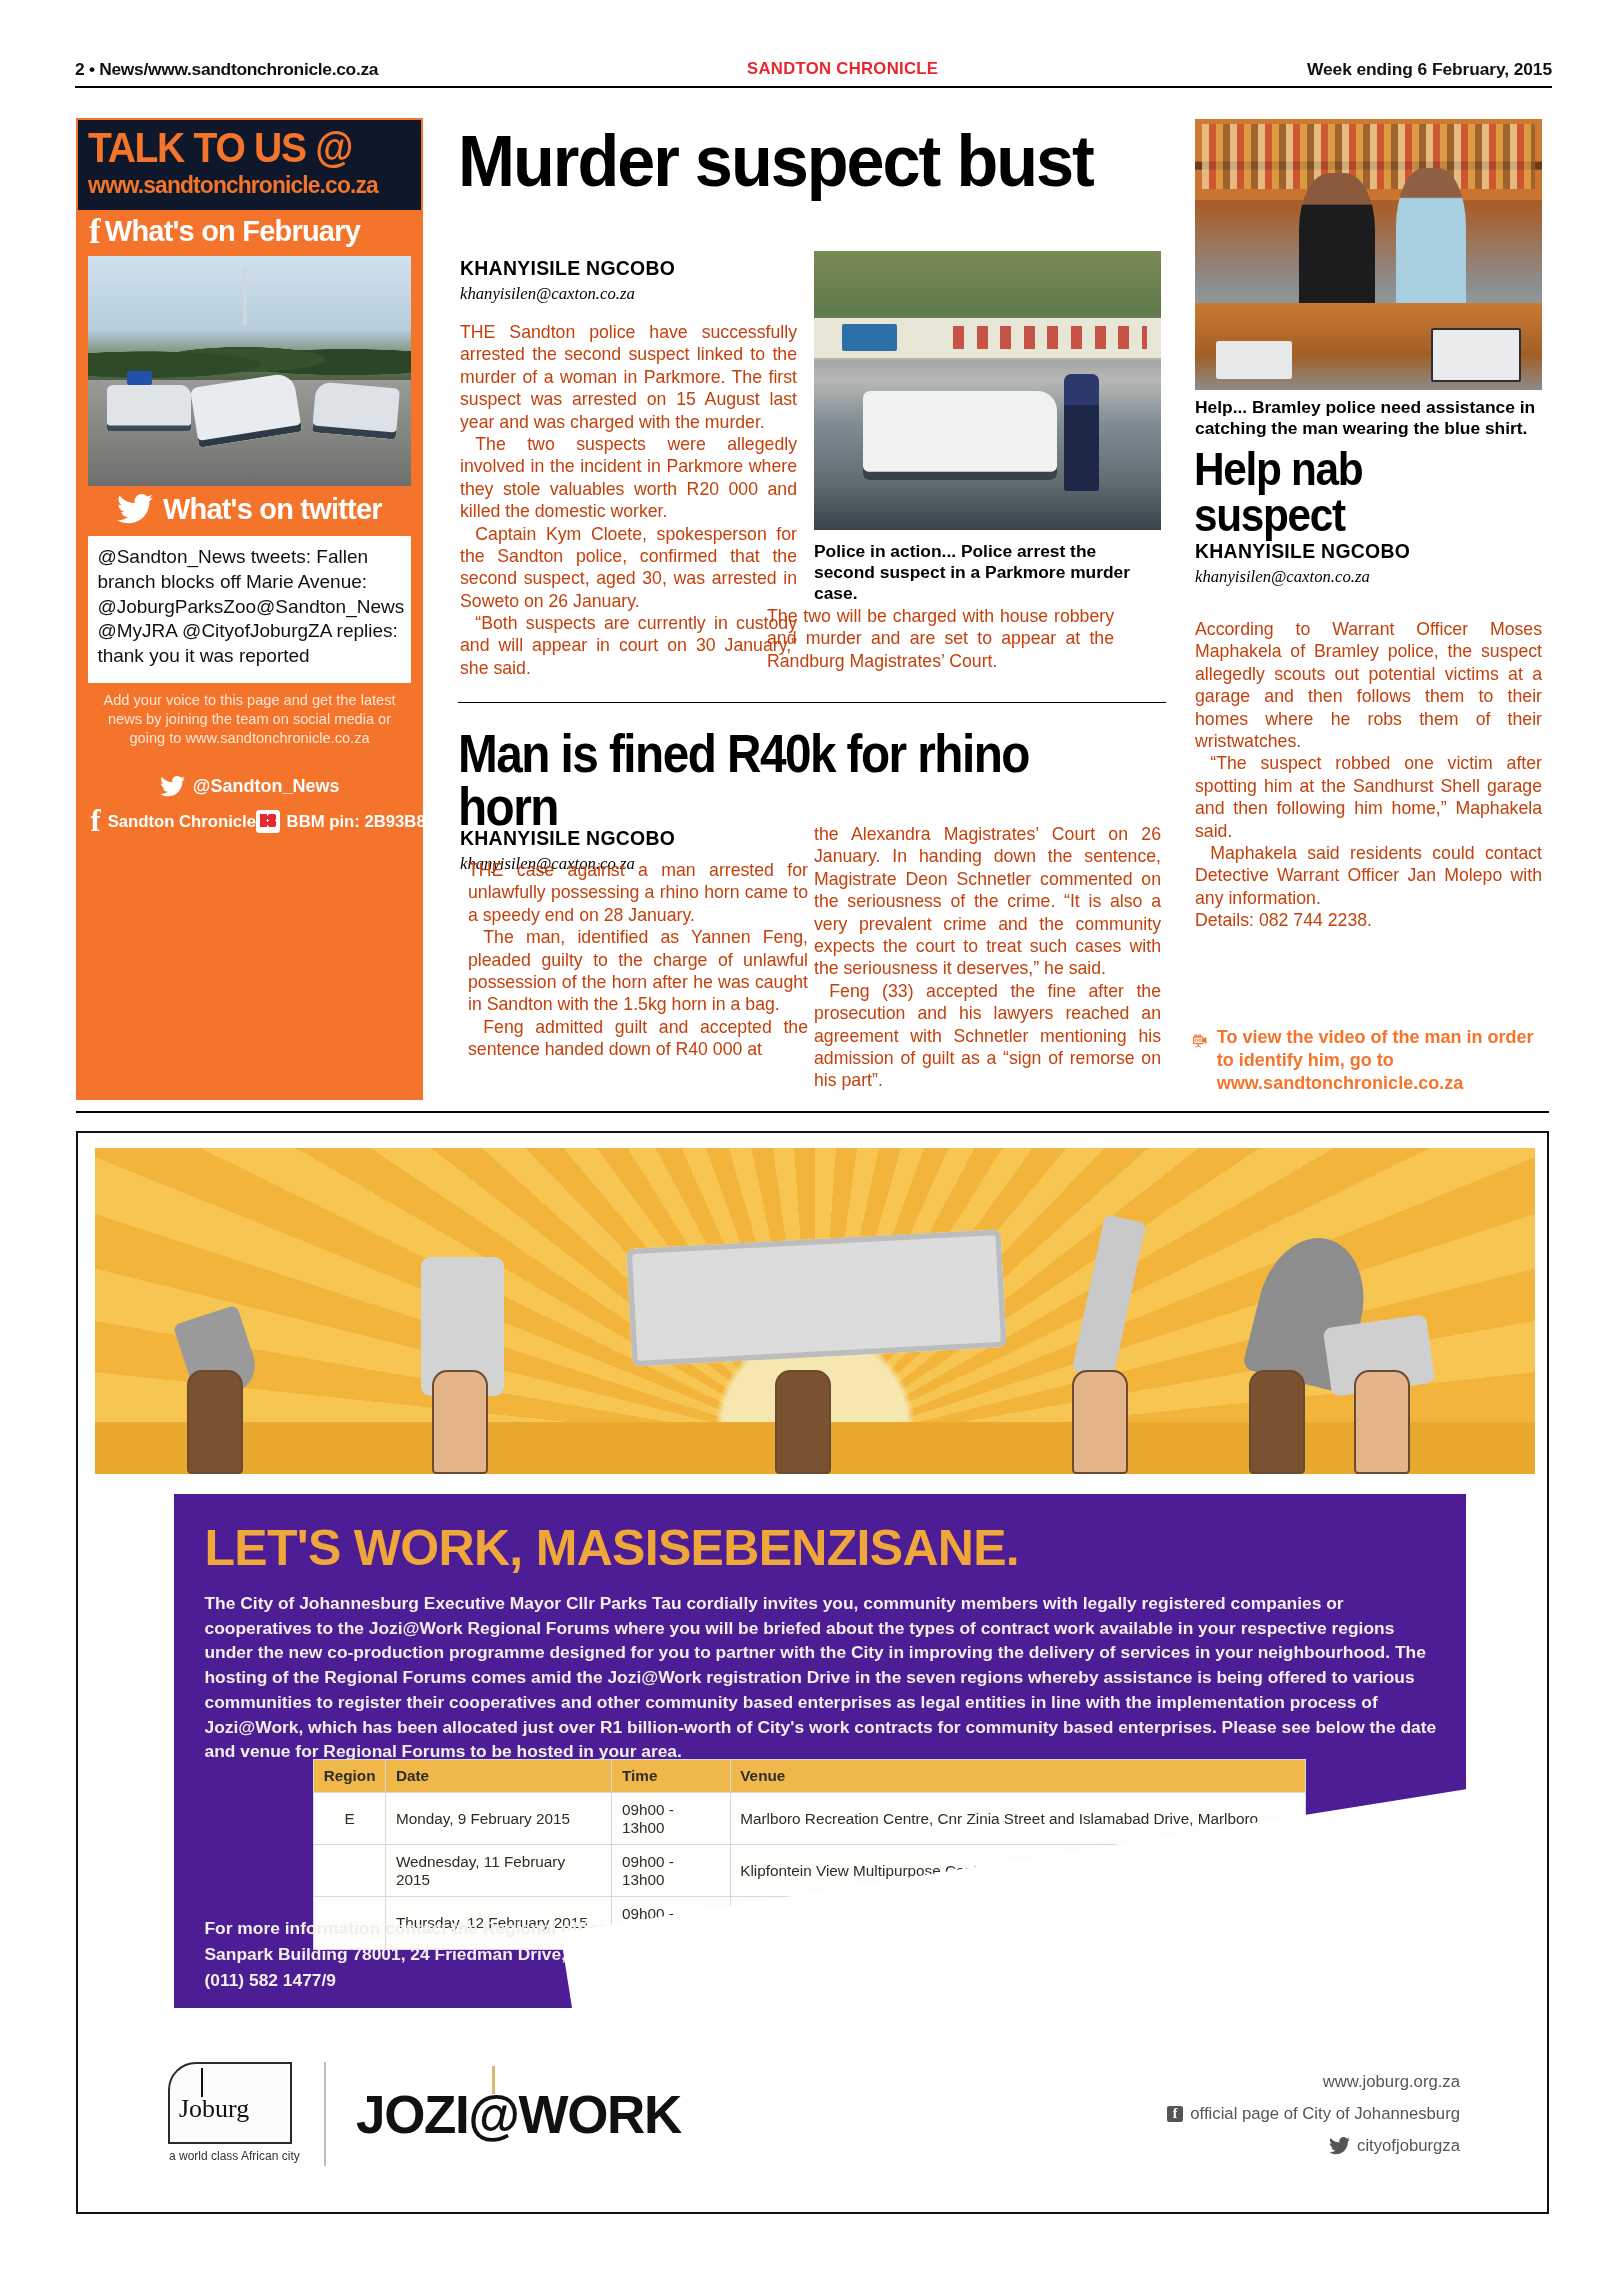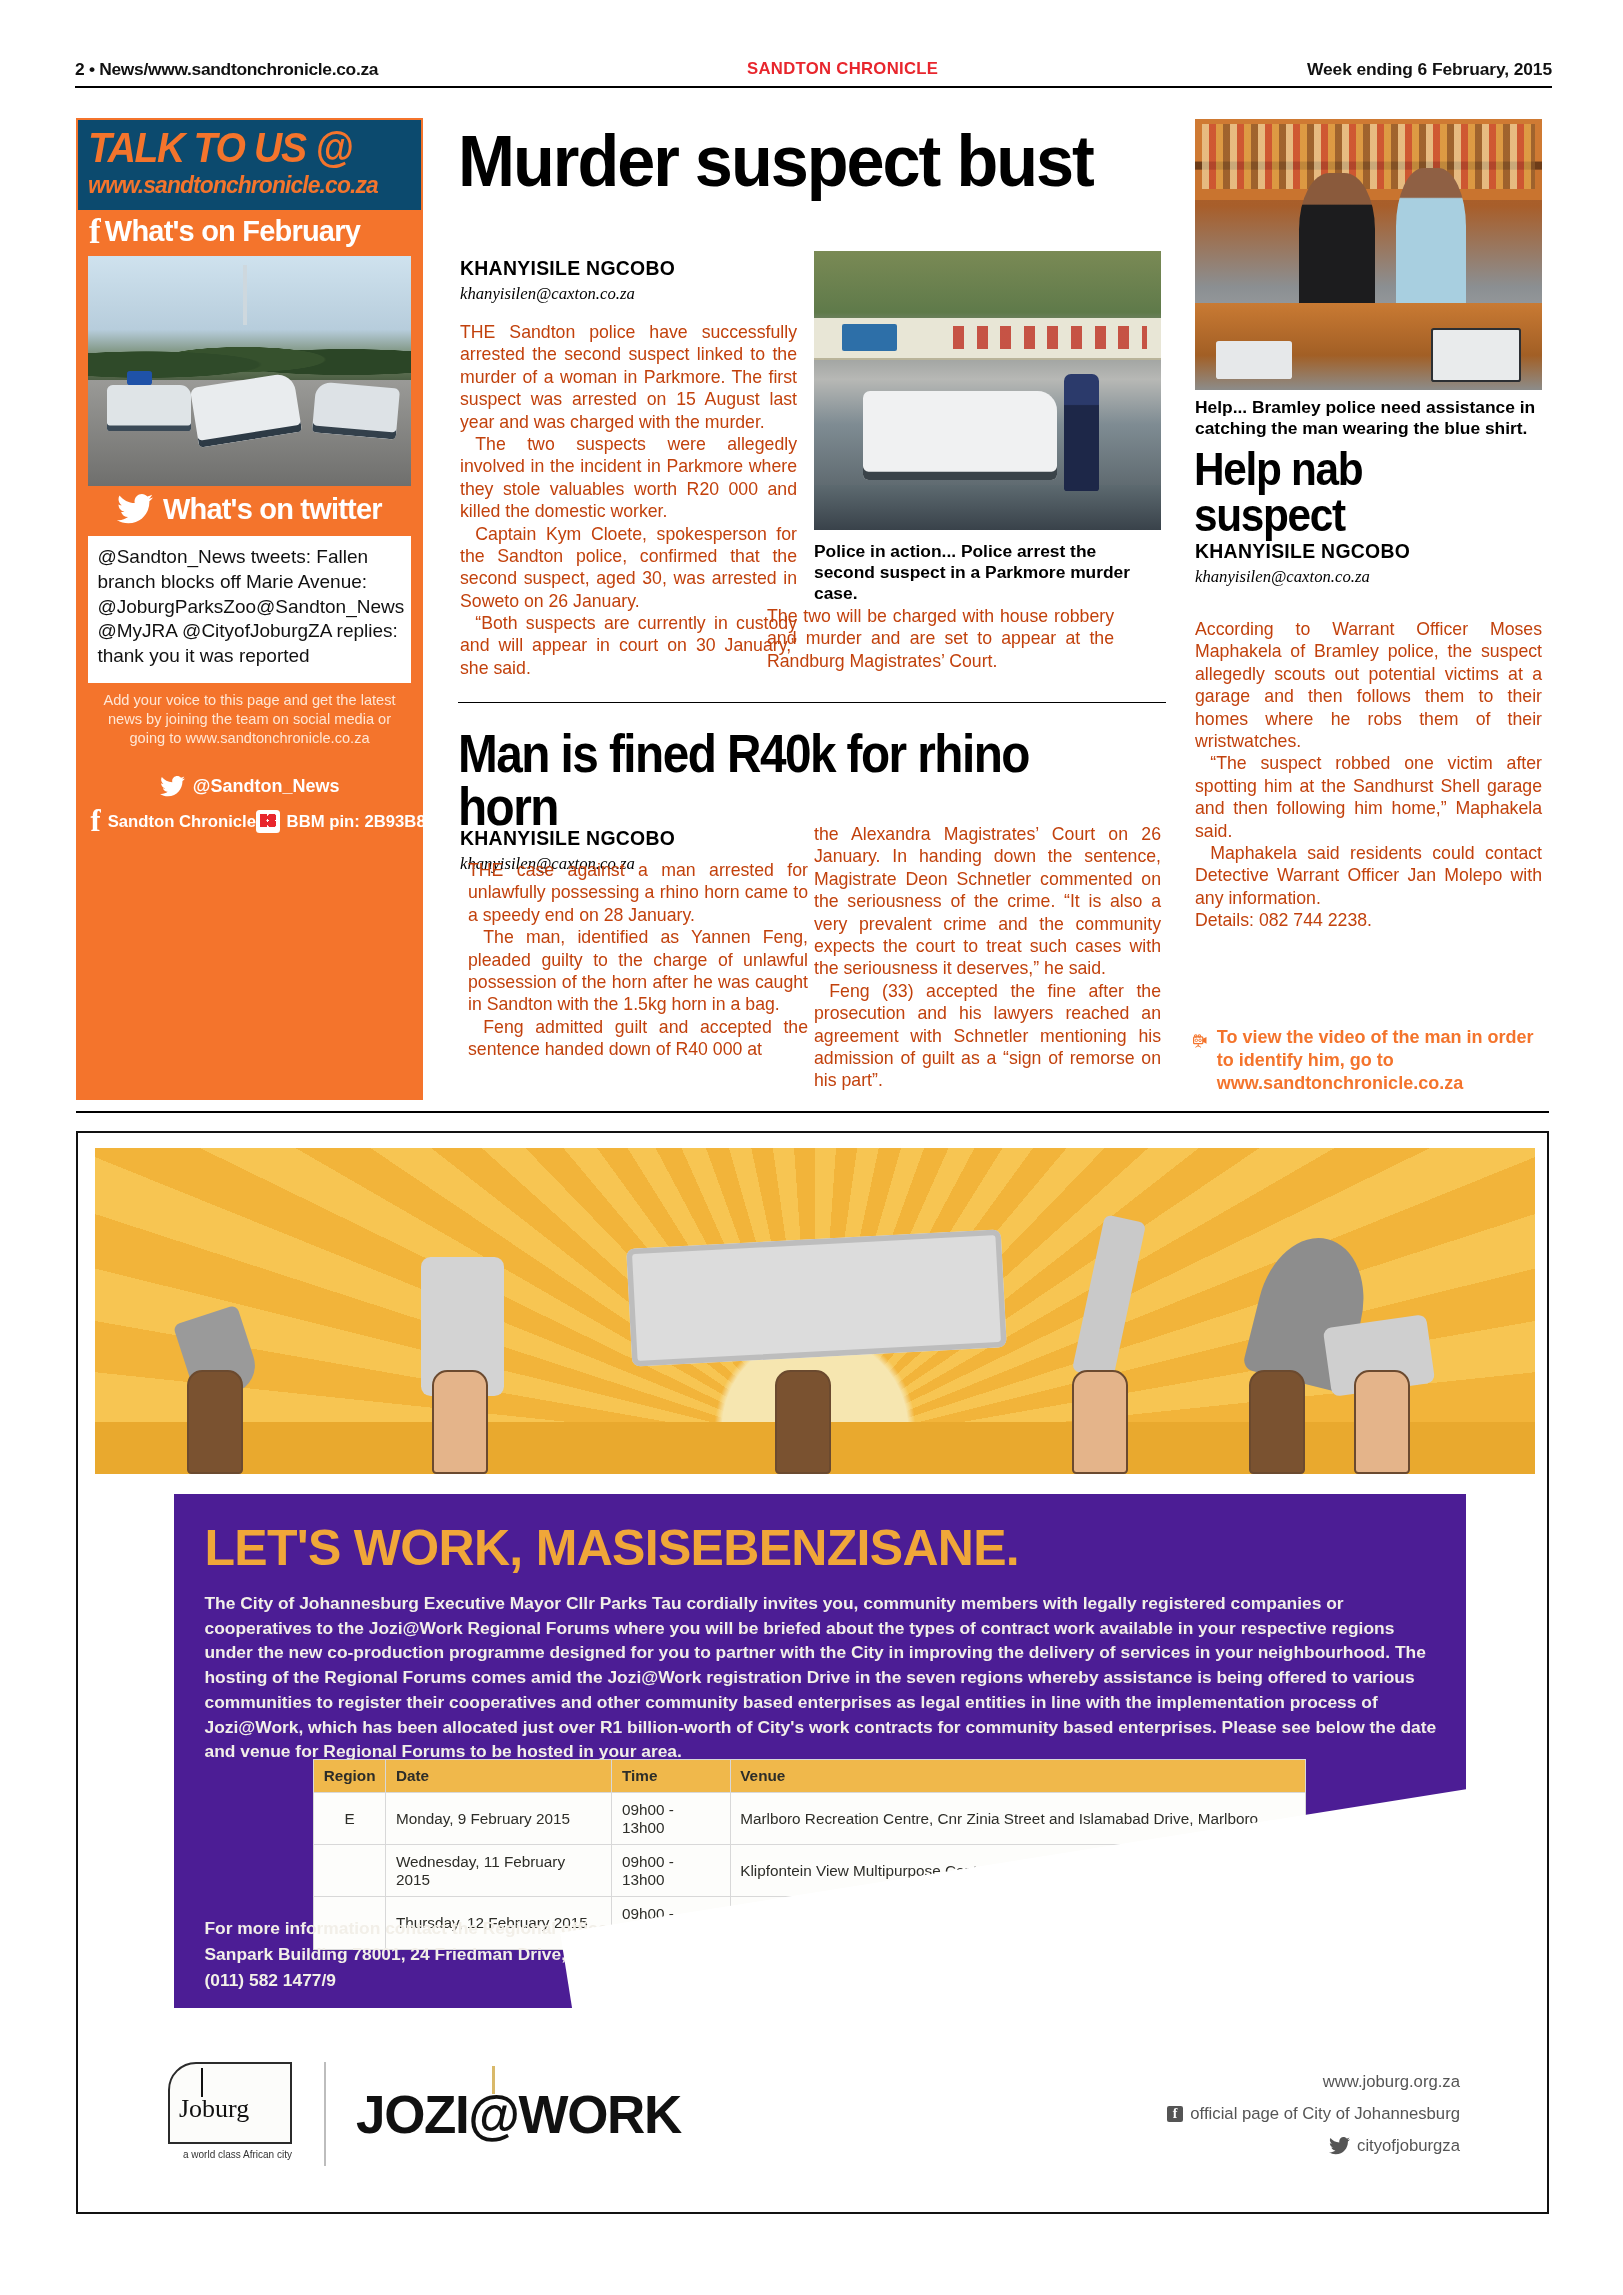--- a/index.html
+++ b/index.html
@@ -52,23 +52,22 @@
   
   .social-box {
     position: absolute;
     left: 76px; top: 118px;
     width: 347px; height: 982px;
     background: #f4742c;
     border: 2.8px solid #f4742c;
     display: flex; flex-direction: column;
   }
   .social-white-pad {
-    background: #0c4a6e;
+    background: #0f172a;
     padding: 8.3px 9.7px 11px 9.7px;
-    font-style: italic;
   }
   .talk-to-us {
     font-family: "Liberation Sans", sans-serif;
     font-weight: bold;
     font-size: 42px;
     line-height: 0.95;
     letter-spacing: -1.4px;
     color: #f4742c;
     white-space: nowrap;
     transform: scaleX(0.93);
@@ -503,23 +502,23 @@
   }
   .joburg-logo .word {
     position:absolute; left:11px; top:32px;
     font-family: "Liberation Serif", serif;
     font-size: 26px; color:#111;
   }
   .joburg-logo .mast {
     position:absolute; left:33px; top:5.6px; width:2.1px; height:29px; background:#111;
   }
   .joburg-logo .tag {
-    position:absolute; left:15px; top:87px;
-    font-family: "Liberation Sans", sans-serif;
-    font-size: 10px; color:#333;
+    position:absolute; left:1px; top:87px;
+    font-family: "Liberation Sans", sans-serif;
+    font-size: 12px; color:#333;
     white-space: nowrap;
   }
   .ad-div {
     width: 2.1px; height: 104px; background:#bdbdbd; margin: 0 30.5px;
   }
   .jozi-logo {
     font-family: "Liberation Sans", sans-serif;
     font-weight: bold;
     font-size: 53px;
     letter-spacing: -1.4px;

